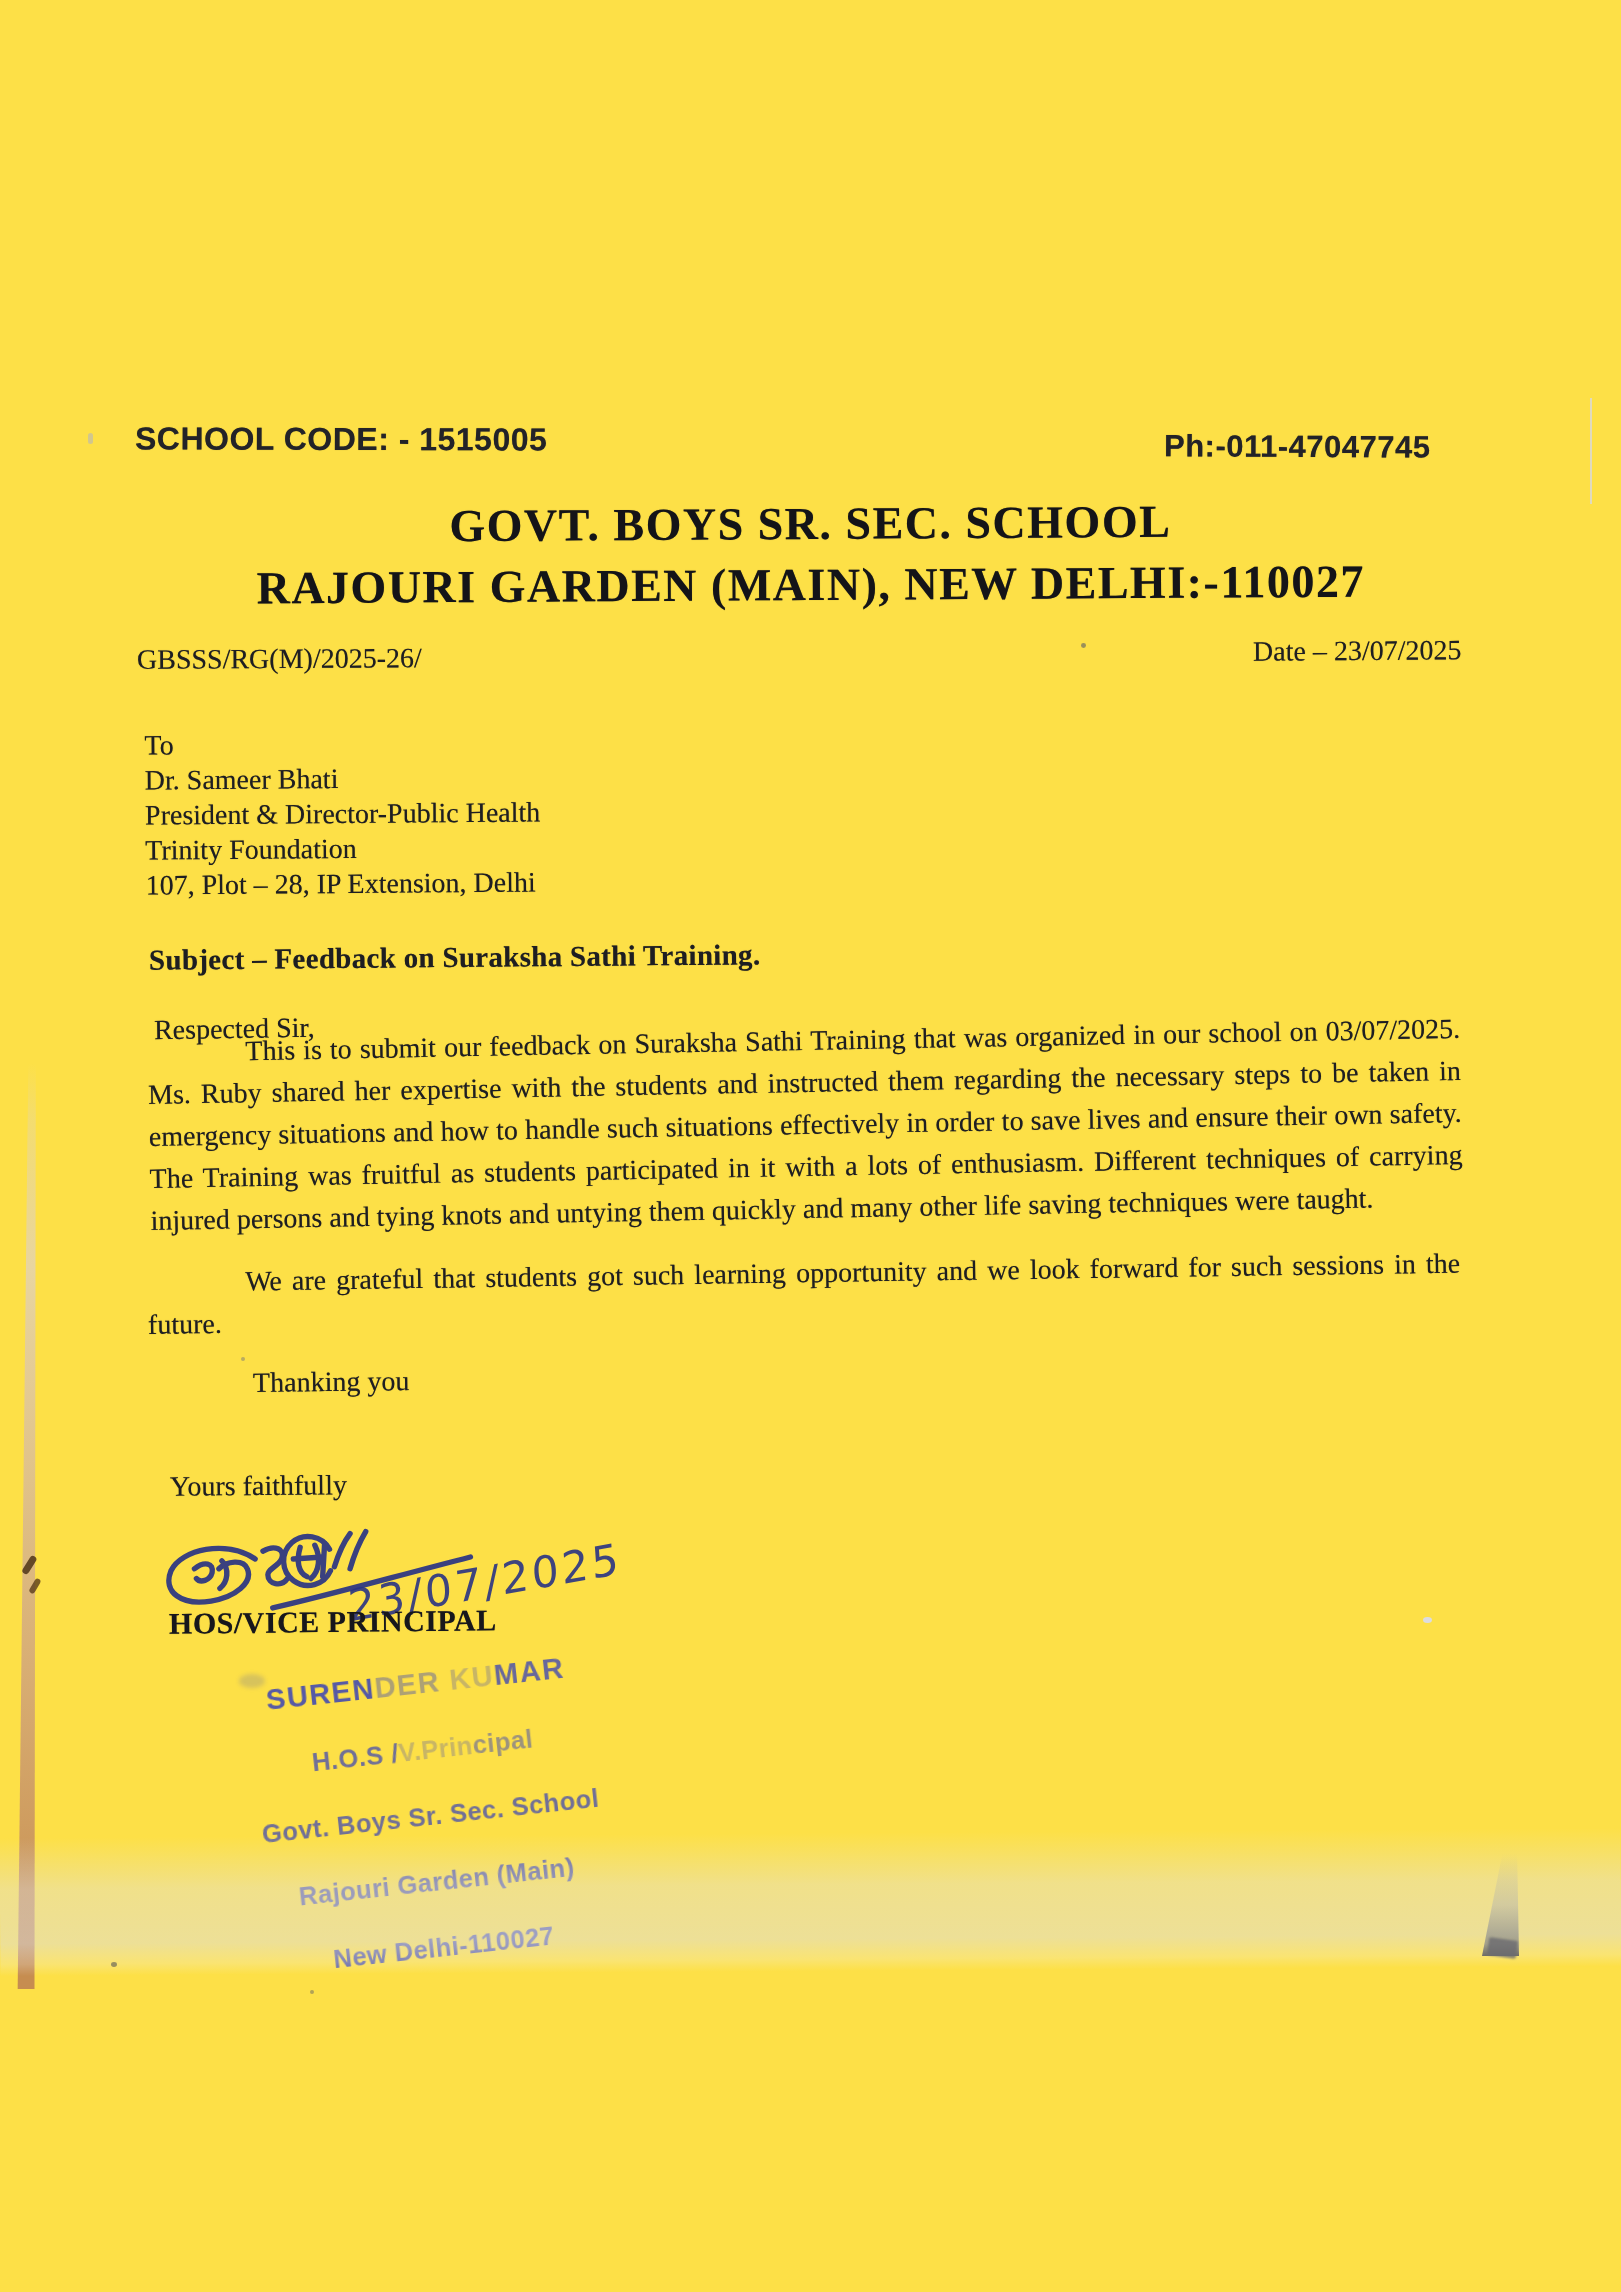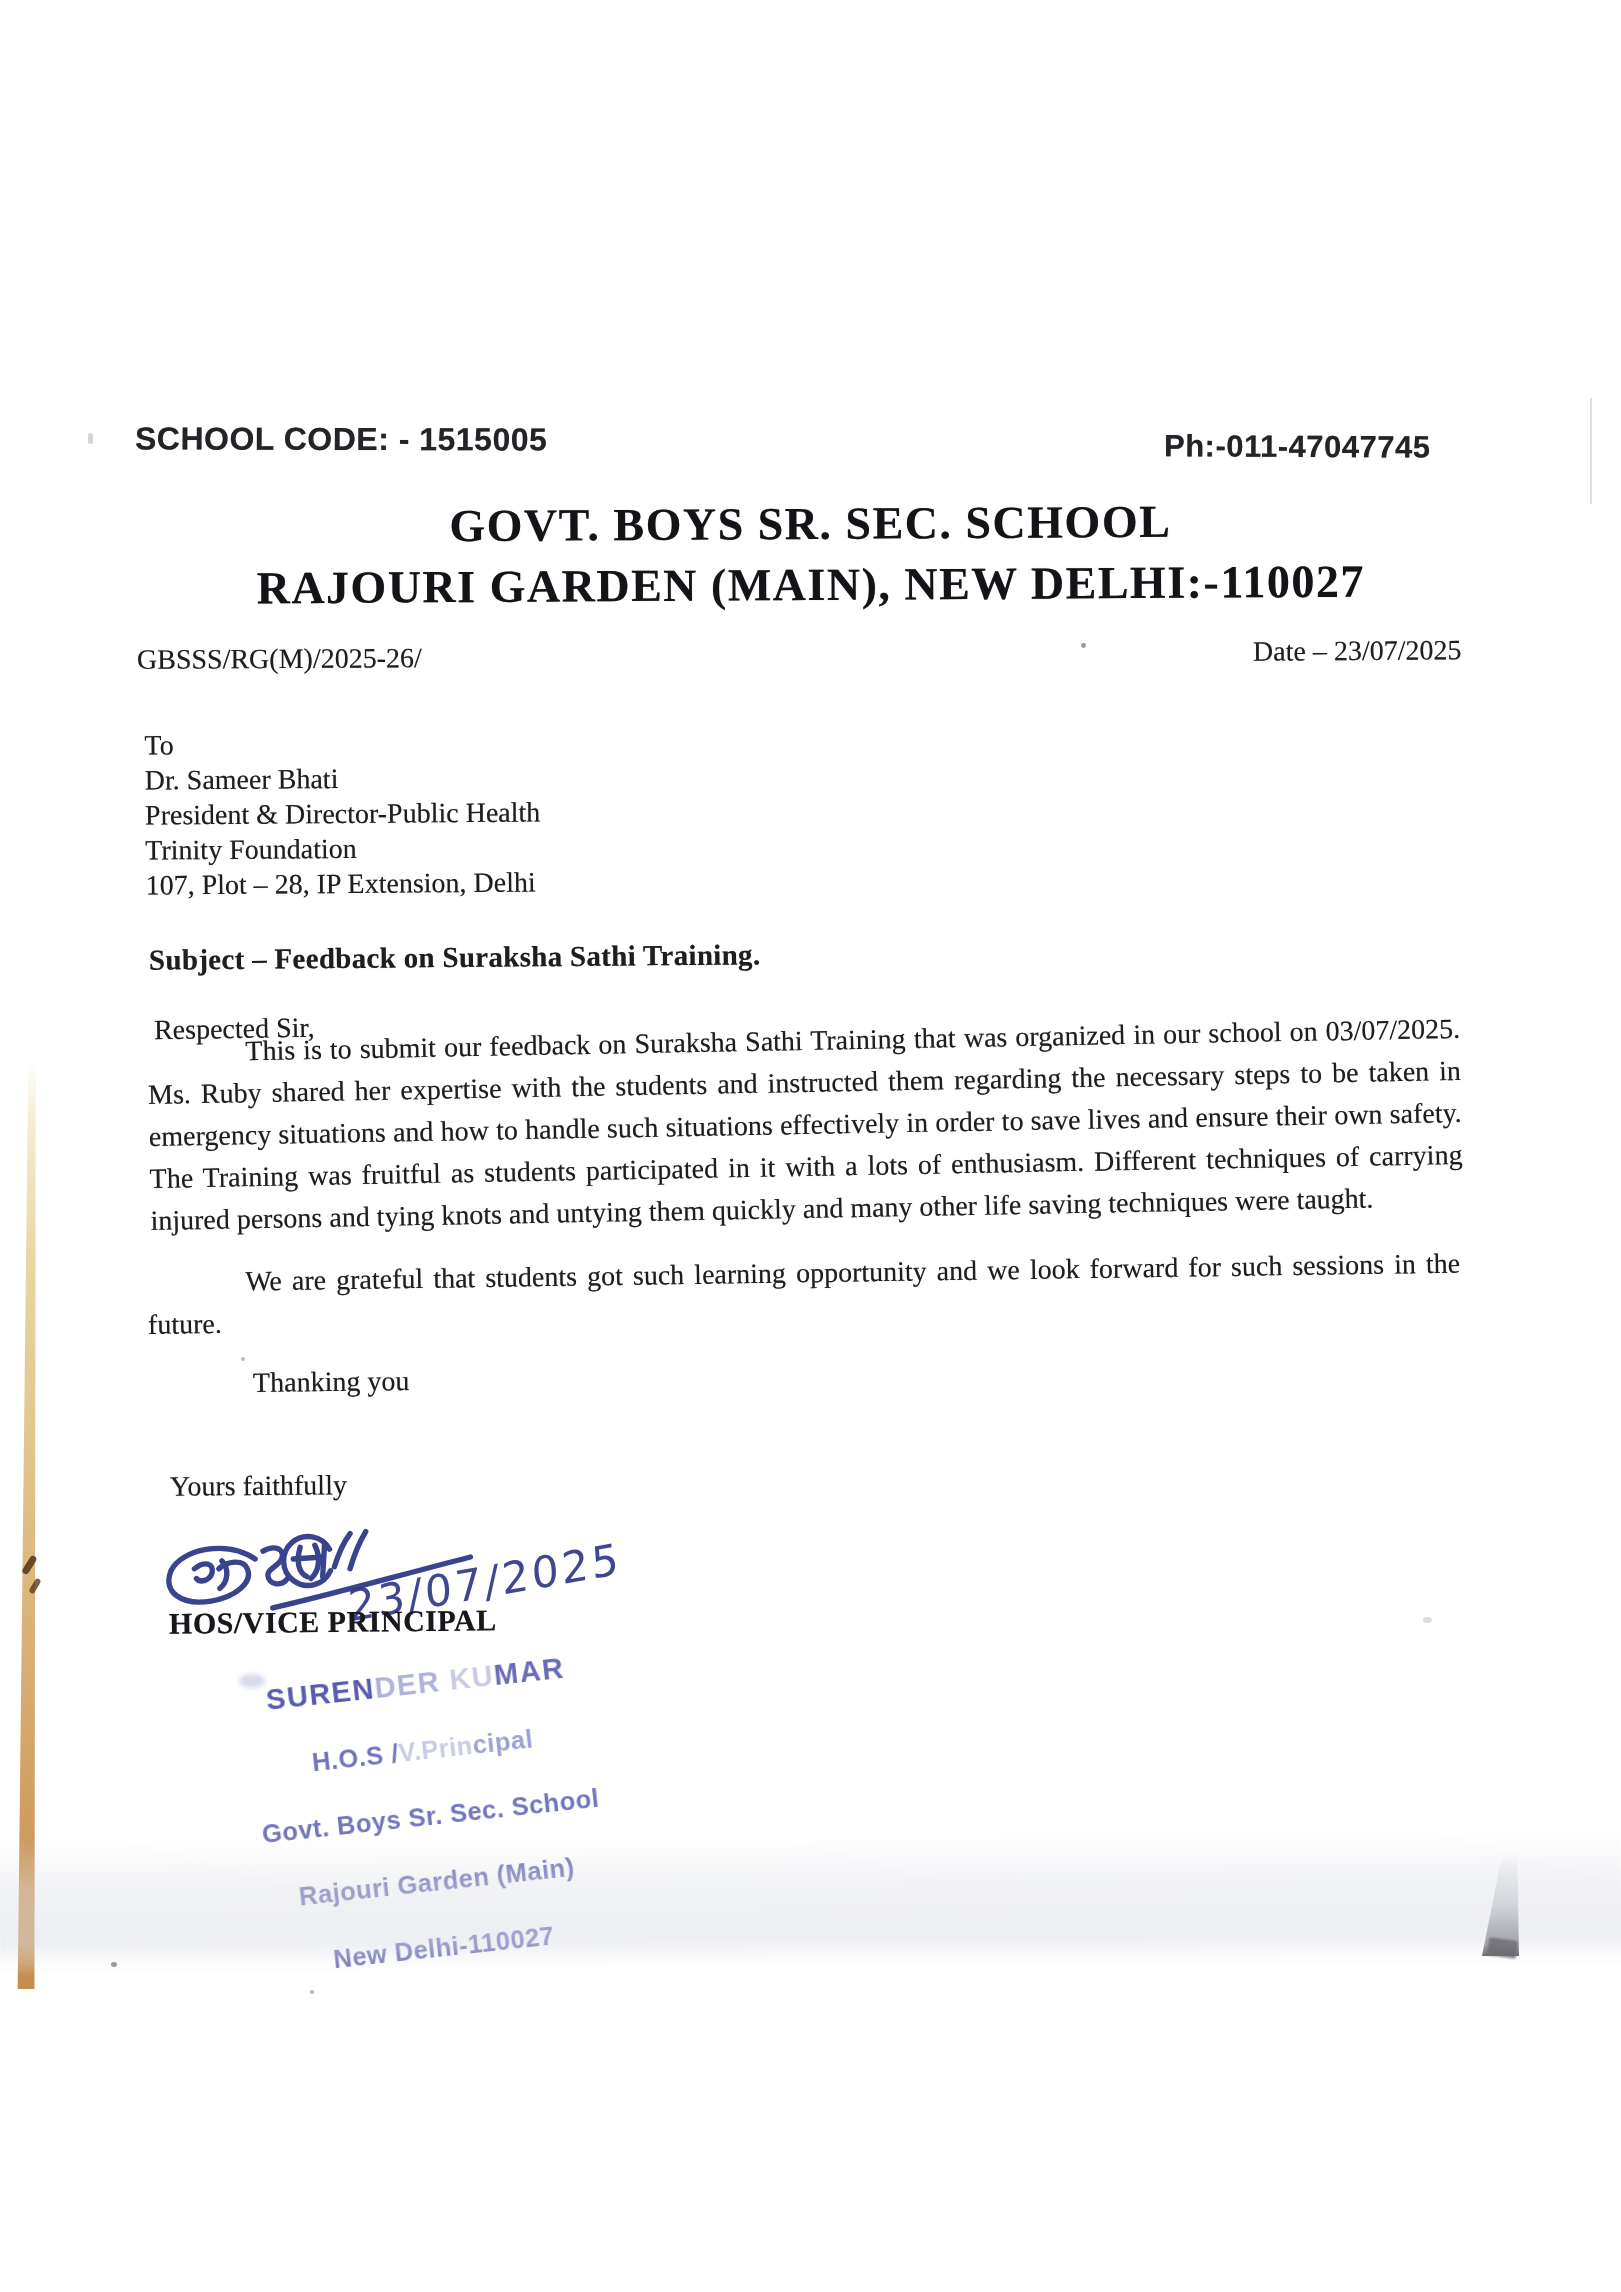--- a/index.html
+++ b/index.html
@@ -1,19 +1,19 @@
 <!DOCTYPE html>
 <html><head>
 <meta charset="utf-8">
 <style>
   html,body{margin:0;padding:0;background:#e9e9e9;}
   .page{
     position:relative;
     width:1621px;height:2293px;
-    background:#ffffff;
+    background:#fde047;
     overflow:hidden;
     font-family:"Liberation Serif","DejaVu Serif",serif;
     color:#1e1e22;
   }
   .print{ text-shadow:0 0 0.7px rgba(25,25,30,.55); }
   .abs{ position:absolute; }
 
   
   .school-code{ left:135px; top:421px; font-family:"Liberation Sans","DejaVu Sans",sans-serif;
     font-weight:bold; font-size:32px; letter-spacing:0.5px; color:#232328; transform:rotate(.15deg);}

